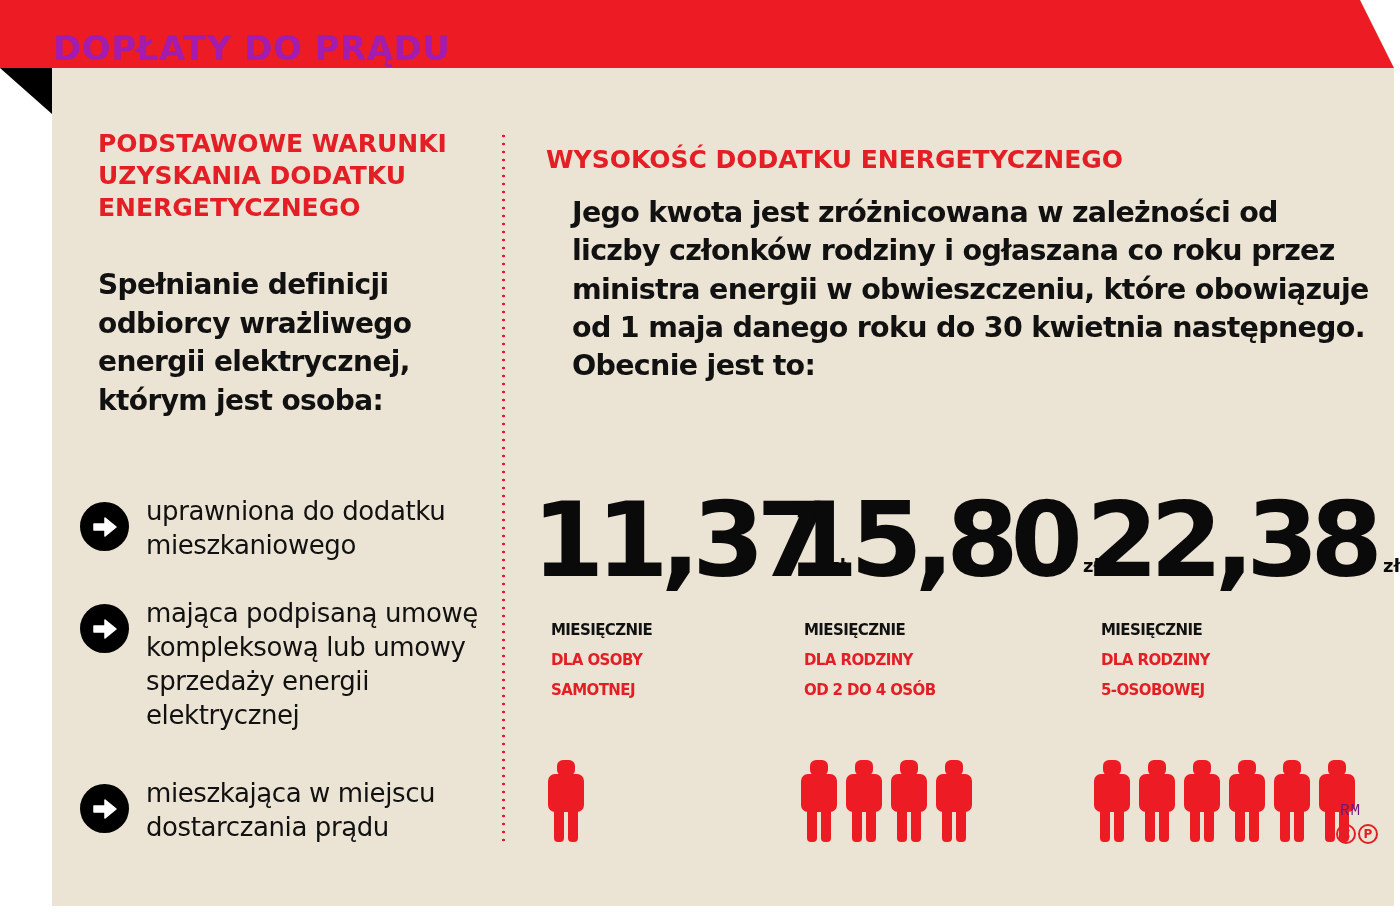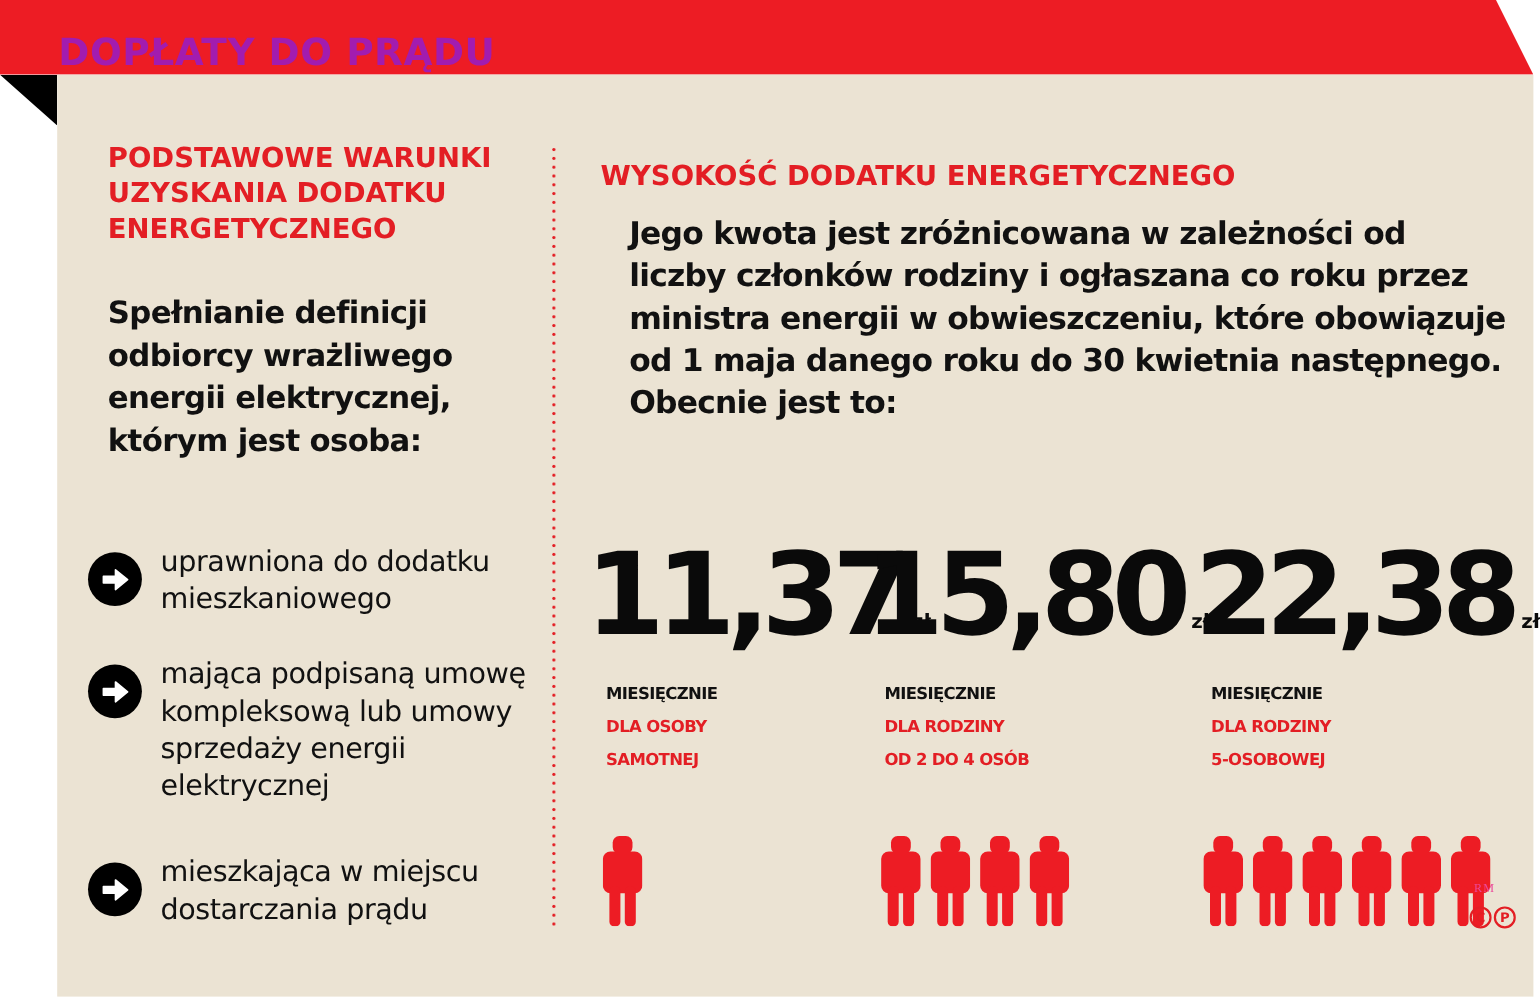--- a/index.html
+++ b/index.html
@@ -42,21 +42,21 @@
     margin-left: 8px; margin-bottom: 16px; }
 
   .label-block { position: absolute; top: 615px; font-family: "DejaVu Sans", sans-serif; font-weight: bold;
     font-size: 15px; line-height: 30px; letter-spacing: -0.6px; }
   .label-black { color: #111; }
   .label-red { color: #e31e24; }
 
   .people { position: absolute; top: 760px; display: flex; gap: 9px; }
   .person { width: 36px; height: 82px; }
 
-  .credit { position: absolute; left: 1340px; top: 802px; font-family: Liberation Serif, serif; font-size: 11px; color: #ec4899; letter-spacing: 1px; }
+  .credit { position: absolute; left: 1340px; top: 802px; font-family: Liberation Mono, monospace; font-size: 16px; color: #701a75; letter-spacing: 1px; }
   .copy-marks { position: absolute; left: 1336px; top: 824px; display: flex; gap: 2px; }
   .copy-mark { width: 20px; height: 20px; border: 2.5px solid #e31e24; border-radius: 50%; color: #e31e24;
     font-family: "DejaVu Sans", sans-serif; font-weight: bold; font-size: 12px; display: flex; align-items: center; justify-content: center; line-height: 1; }
 </style>
 </head>
 <body>
 
 <div class="topbar"></div>
 <div class="topbar-title">DOPŁATY DO PRĄDU</div>
 <div class="fold"></div>

